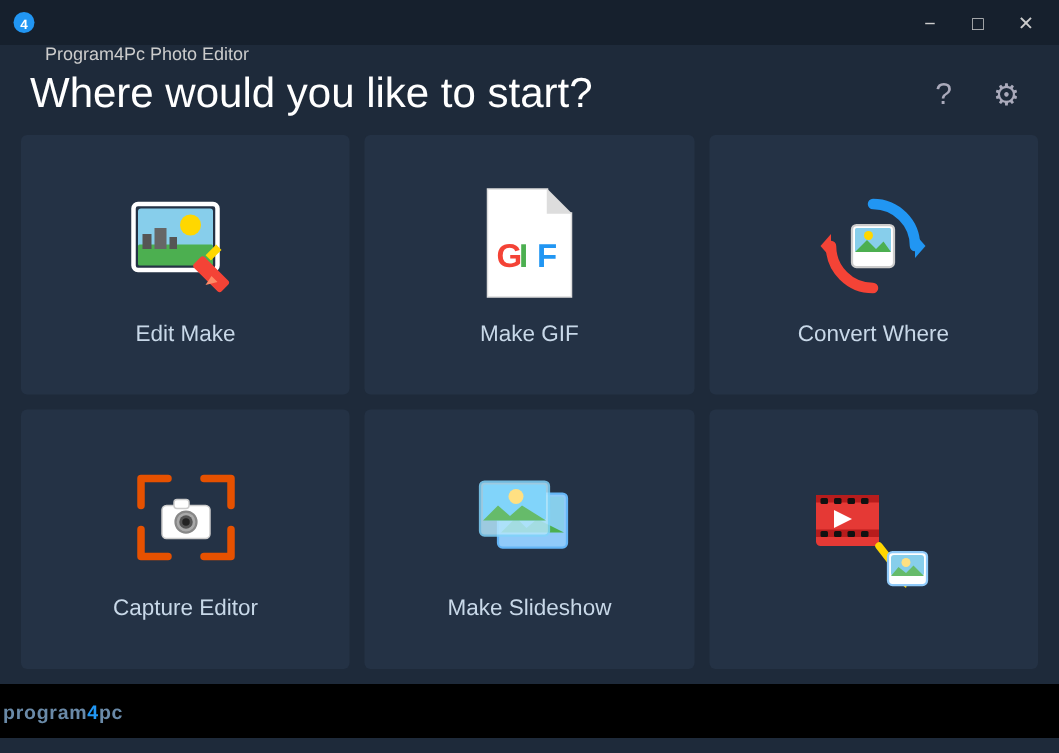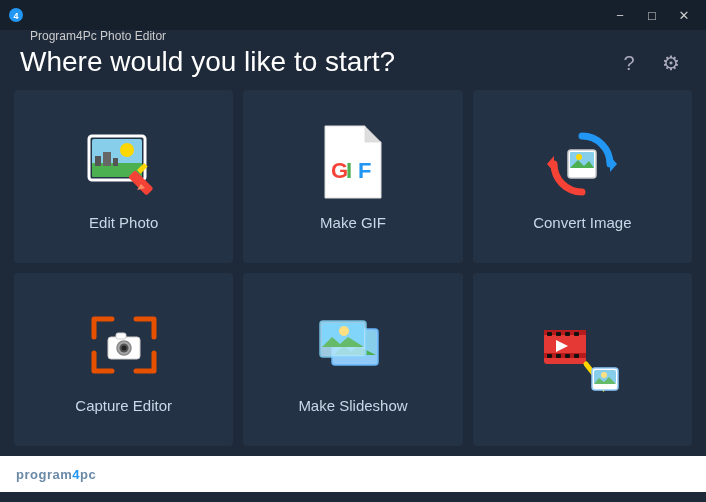--- a/index.html
+++ b/index.html
@@ -123,24 +123,24 @@
     .icon-area {
       width: 80px;
       height: 80px;
       display: flex;
       align-items: center;
       justify-content: center;
     }
 
     .footer {
       height: 36px;
-      background: #ffffff;
-      display: flex;
-      align-items: center;
-      padding: 0 16px;
+      background: #000000;
+      display: flex;
+      align-items: center;
+      padding: 0 2px;
     }
 
     .footer-logo {
       font-size: 13px;
       color: #6a8aa8;
       font-weight: 600;
       letter-spacing: 0.5px;
     }
 
     .footer-logo span {
@@ -189,21 +189,21 @@
 
         <rect x="8" y="28" width="6" height="10" fill="#555"></rect>
         <rect x="16" y="24" width="8" height="14" fill="#666"></rect>
         <rect x="26" y="30" width="5" height="8" fill="#555"></rect>
 
         <rect x="48" y="38" width="10" height="26" rx="2" fill="#F44336" transform="rotate(-45 58 52)"></rect>
         <polygon points="54,56 58,60 50,62" fill="#FF8A65"></polygon>
         <rect x="50" y="38" width="10" height="5" fill="#FFD700" transform="rotate(-45 55 40)"></rect>
       </svg>
     </div>
-    <span class="grid-item-label">Edit Photo</span>
+    <span class="grid-item-label">Edit Make</span>
   </div>
 
   <div class="grid-item">
     <div class="icon-area">
       <svg width="64" height="76" viewBox="0 0 64 76">
 
         <path d="M4 2 L44 2 L44 18 L60 18 L60 74 L4 74 Z" fill="white" stroke="#ddd" stroke-width="1"></path>
 
         <path d="M44 2 L60 18 L44 18 Z" fill="#ddd"></path>
 
@@ -225,21 +225,21 @@
 
         <polygon points="67,30 67,46 74,38" fill="#2196F3"></polygon>
         <polygon points="11,30 11,46 4,38" fill="#F44336"></polygon>
 
         <rect x="25" y="24" width="28" height="28" rx="3" fill="white" stroke="#ccc" stroke-width="1.5"></rect>
         <rect x="27" y="26" width="24" height="16" rx="1" fill="#87CEEB"></rect>
         <circle cx="36" cy="31" r="3" fill="#FFD700"></circle>
         <polygon points="27,42 35,34 41,40 46,35 51,42" fill="#4CAF50"></polygon>
       </svg>
     </div>
-    <span class="grid-item-label">Convert Image</span>
+    <span class="grid-item-label">Convert Where</span>
   </div>
 
   <div class="grid-item">
     <div class="icon-area">
       <svg width="76" height="72" viewBox="0 0 76 72">
 
         <path d="M8 28 L8 10 L26 10" fill="none" stroke="#E65100" stroke-width="5" stroke-linecap="round" stroke-linejoin="round"></path>
 
         <path d="M50 10 L68 10 L68 28" fill="none" stroke="#E65100" stroke-width="5" stroke-linecap="round" stroke-linejoin="round"></path>
 

